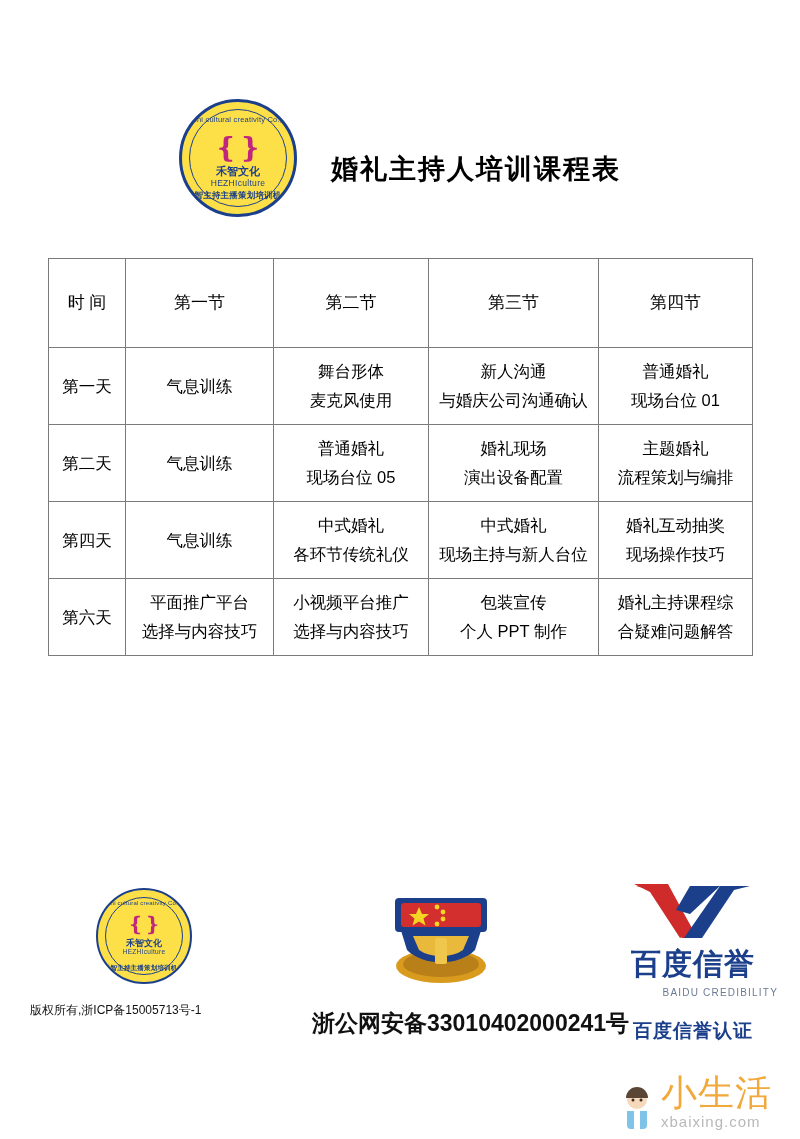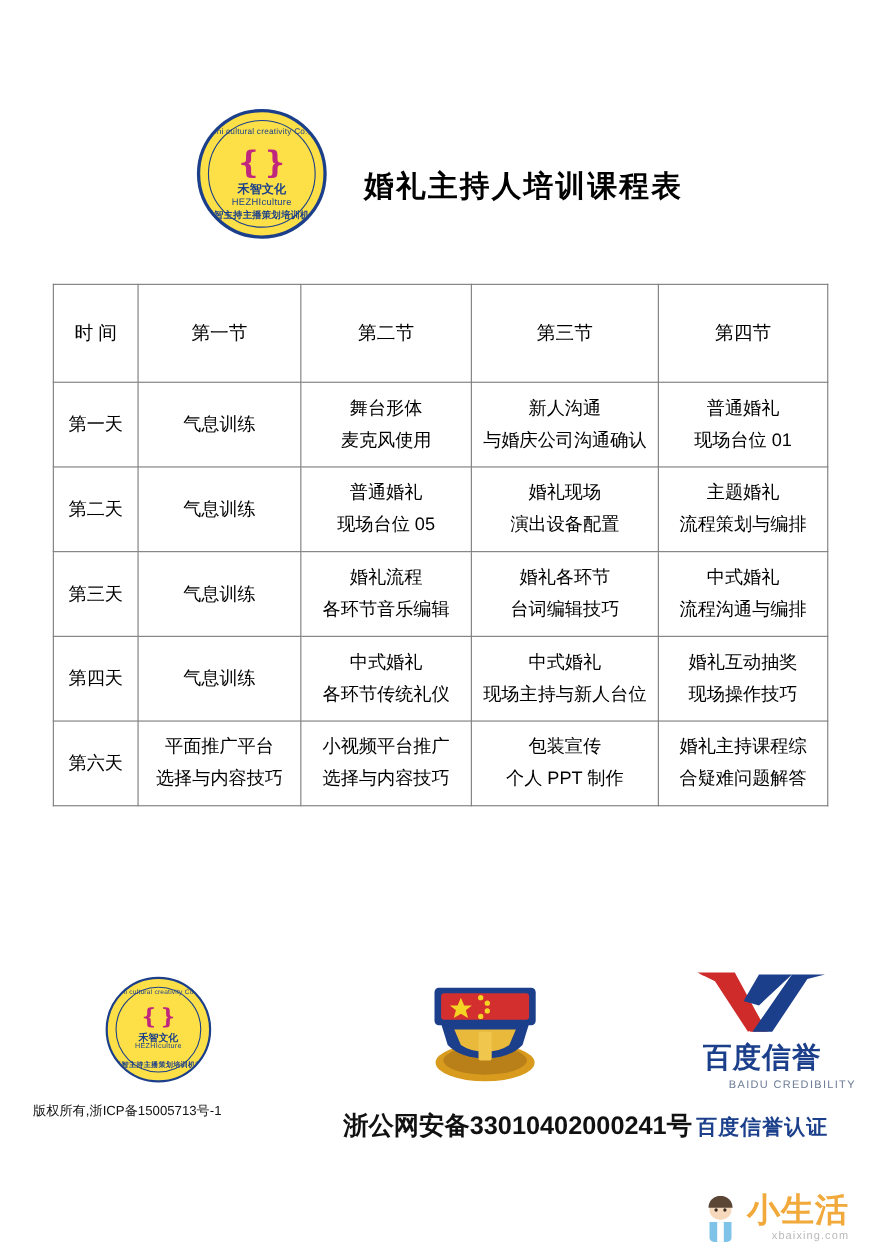--- a/index.html
+++ b/index.html
@@ -190,21 +190,21 @@
     position: absolute;
     left: 608px;
     top: 0px;
     width: 170px;
     text-align: center;
   }
   .baidu .v {
     height: 62px;
   }
   .baidu .bd-cn {
-    font-size: 26px;
+    font-size: 30px;
     font-weight: bold;
     color: #1b3f8b;
     letter-spacing: 1px;
     margin-top: 2px;
   }
   .baidu .bd-en {
     font-size: 10px;
     color: #6b7a94;
     letter-spacing: 1.2px;
     margin-top: 2px;
@@ -224,30 +224,30 @@
     right: 28px;
     bottom: 10px;
     display: flex;
     align-items: flex-end;
   }
   .watermark .wm-text {
     margin-left: 4px;
     line-height: 1;
   }
   .watermark .wm-main {
-    font-size: 30px;
-    font-weight: bold;
+    font-size: 36px;
+    font-weight: normal;
     color: #f2a93b;
     letter-spacing: 1px;
   }
   .watermark .wm-sub {
-    font-size: 10px;
+    font-size: 15px;
     color: #b9b9b9;
     letter-spacing: 1px;
-    text-align: right;
+    text-align: left;
     margin-top: 3px;
   }
 </style>
 </head>
 <body>
 
 <div class="header">
   <div class="logo-wrap">
     <div class="seal">
       <div class="inner-ring"></div>
@@ -311,39 +311,20 @@
       <td>
         <span class="l1">婚礼现场</span>
         <span class="l2">演出设备配置</span>
       </td>
       <td>
         <span class="l1">主题婚礼</span>
         <span class="l2">流程策划与编排</span>
       </td>
     </tr>
 
-    <tr class="body">
-      <td>第三天</td>
-      <td>
-        <span class="l1"></span>
-        <span class="l2">气息训练</span>
-      </td>
-      <td>
-        <span class="l1">婚礼流程</span>
-        <span class="l2">各环节音乐编辑</span>
-      </td>
-      <td>
-        <span class="l1">婚礼各环节</span>
-        <span class="l2">台词编辑技巧</span>
-      </td>
-      <td>
-        <span class="l1">中式婚礼</span>
-        <span class="l2">流程沟通与编排</span>
-      </td>
-    </tr>
 
     <tr class="body">
       <td>第四天</td>
       <td>
         <span class="l1"></span>
         <span class="l2">气息训练</span>
       </td>
       <td>
         <span class="l1">中式婚礼</span>
         <span class="l2">各环节传统礼仪</span>

